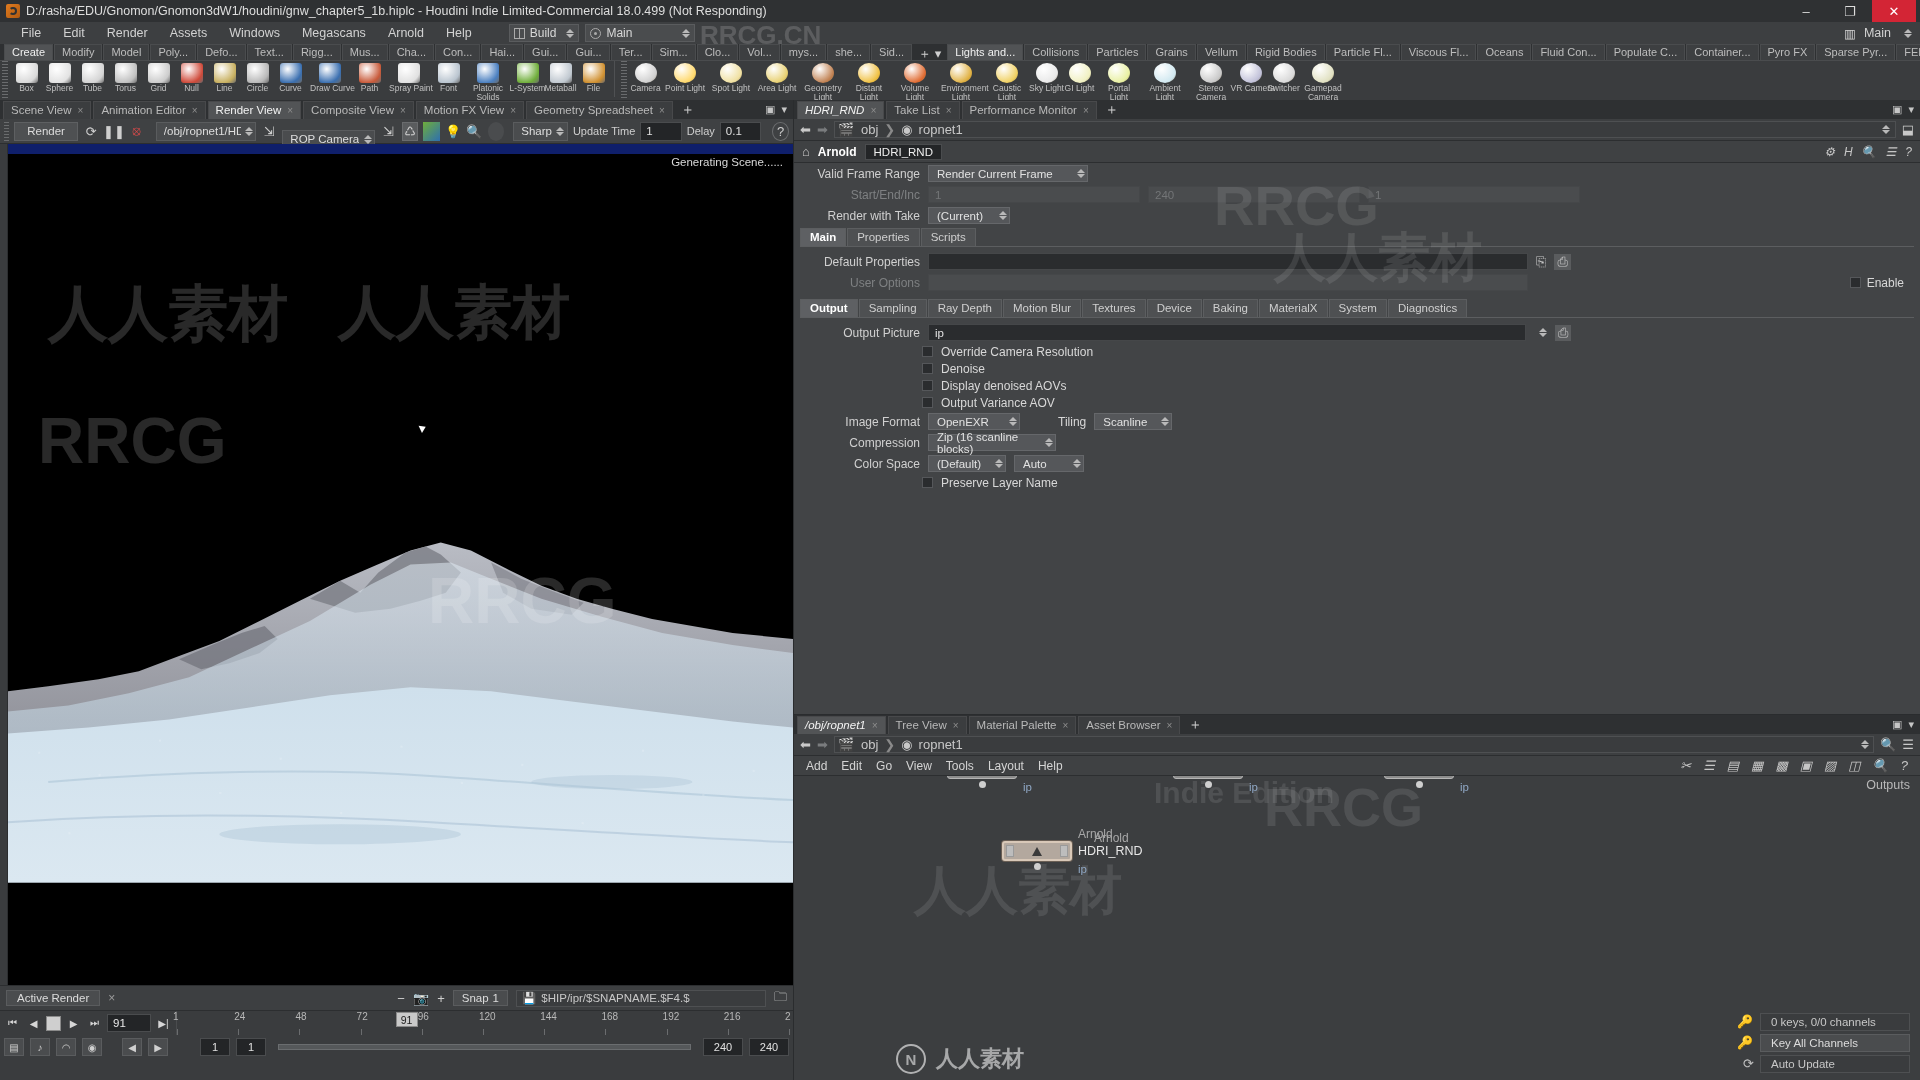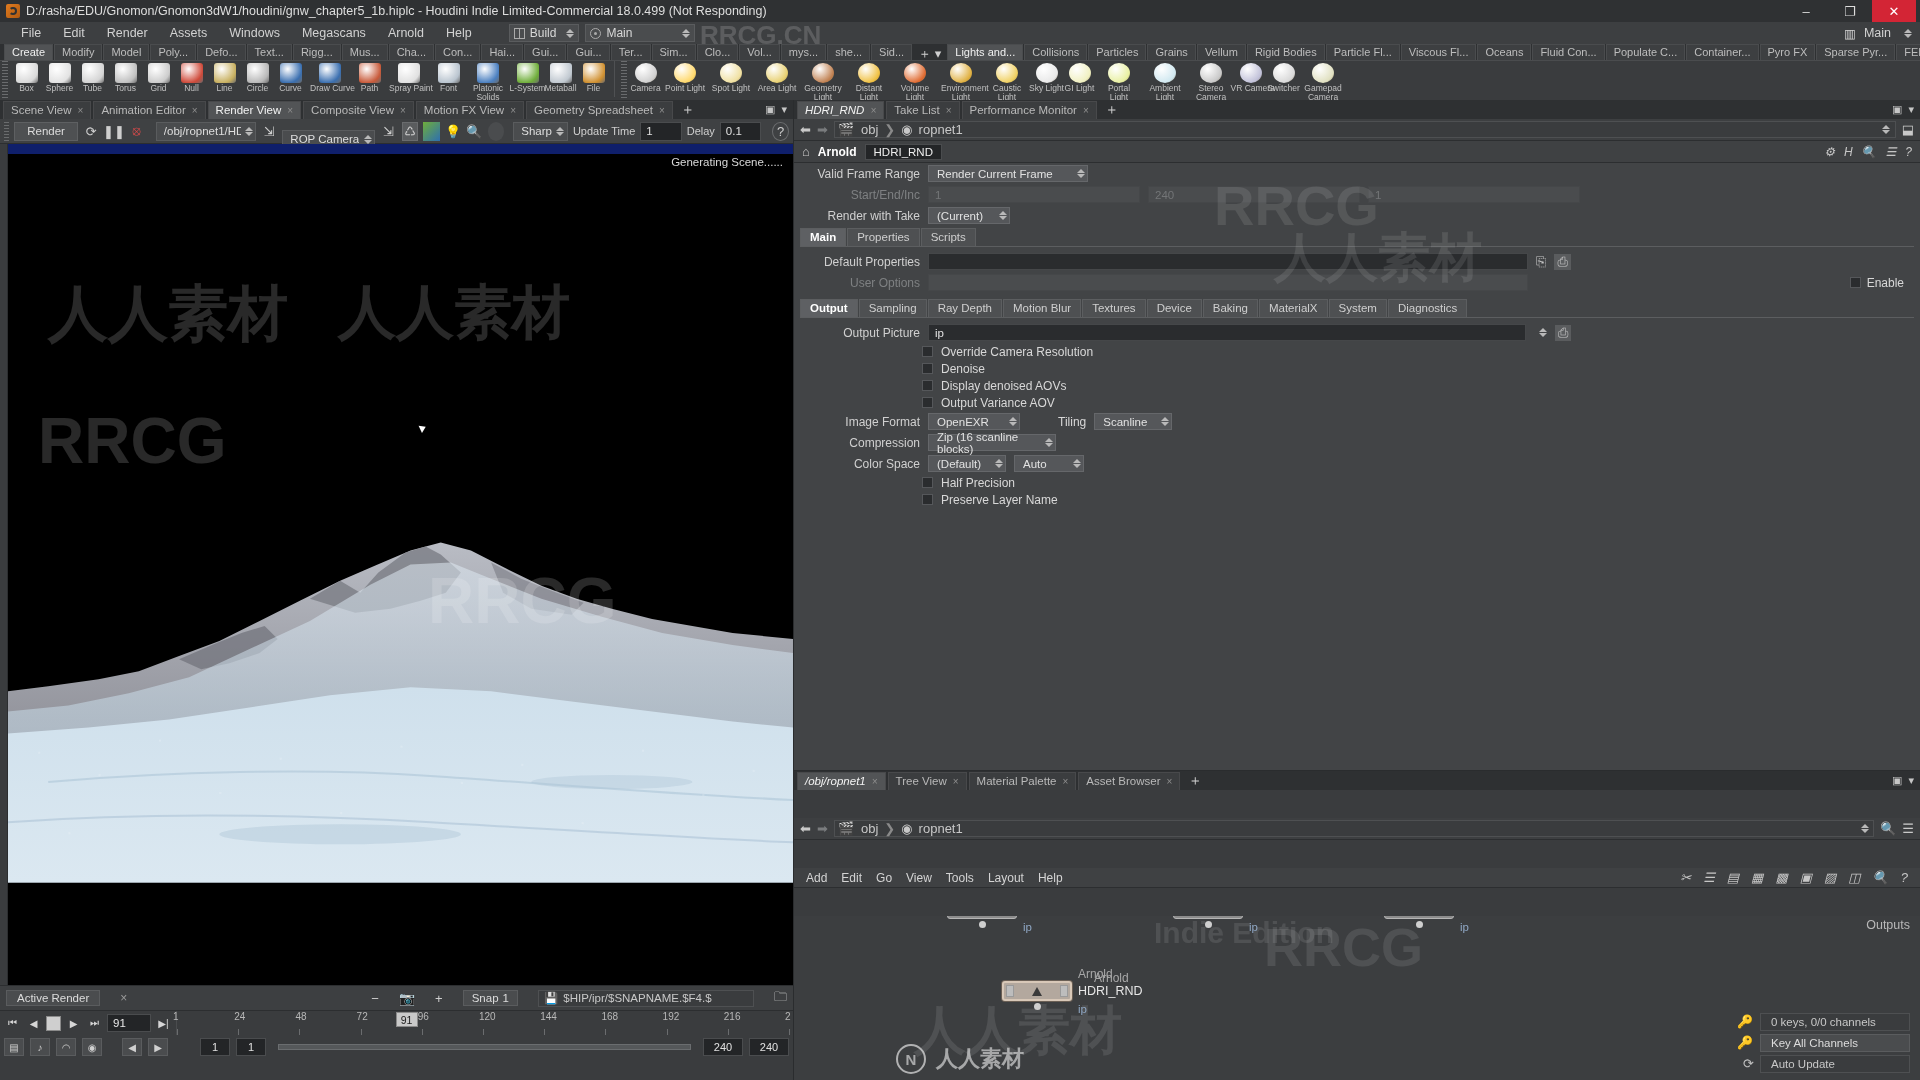--- a/index.html
+++ b/index.html
@@ -86,21 +86,21 @@
   .rulerv{width:8px;background:#3a3c3e;flex:none;border-right:1px solid #2c2e30;}
   .rimg { flex:1; position:relative; background:#000; }
   .rbar { position:absolute;left:0;right:0;top:0;height:10px;background:#0f1f6b; }
   .rstat { position:absolute; left:4px; top:12px; font-size:11px; color:#cfcfcf; font-family:"Liberation Mono",monospace; line-height:13px;}
   .rstat div{white-space:nowrap;}
   .rgen { position:absolute; right:10px; top:12px; font-size:11.5px; color:#d8d8d8;}
   .terrain { position:absolute; left:0; right:0; bottom:0; top:40%; }
   .cursor-arrow{position:absolute;width:0;height:0;border-left:6px solid #fff;border-bottom:4px solid transparent;border-top:4px solid transparent;transform:rotate(-25deg);}
 
   
-  .rfooter{height:22px;background:#3d3f41;display:flex;align-items:center;gap:20px;padding:12px 6px;flex:none;border-top:1px solid #2c2e30;}
+  .rfooter{height:22px;background:#3d3f41;display:flex;align-items:center;gap:8px;padding:12px 6px;flex:none;border-top:1px solid #2c2e30;}
   .rfoot-tab{background:#4a4c4e;border:1px solid #5a5c5e;font-size:11.5px;padding:1px 10px;color:#dcdcdc;}
   .snapbox{display:flex;align-items:center;gap:4px;background:#4a4c4e;border:1px solid #5a5c5e;padding:1px 8px;font-size:11.5px;color:#dcdcdc;}
   .pathfield{flex:1;height:17px;background:#3a3c3e;border:1px solid #4e5052;display:flex;align-items:center;
              gap:5px;padding:0 5px;font-size:11.5px;color:#c8c8c8;}
 
   
   .timeline { height:70px; background:#3a3c3e; flex:none; border-top:1px solid #2c2e30; position:relative;}
   .tl-row{display:flex;align-items:center;height:24px;gap:4px;padding:0 4px;}
   .tl-btn{width:17px;height:17px;display:flex;align-items:center;justify-content:center;color:#d6d6d6;font-size:10px;}
   .tl-stop{width:15px;height:15px;background:#cfcfcf;border:1px solid #8a8a8a;}
@@ -131,21 +131,21 @@
   .pfield{height:17px;background:#2a2c2e;border:1px solid #454749;color:#e2e2e2;font-size:11.5px;display:flex;align-items:center;padding:0 6px;}
   .pfield.dis{background:#4a4c4e;color:#737577;}
   .tabsrow{display:flex;gap:1px;padding:2px 6px 0 6px;}
   .ptab{font-size:11.5px;padding:2px 9px;background:#4e5052;border:1px solid #5c5e60;border-bottom:none;color:#cfcfcf;line-height:13px;}
   .ptab.active{background:#5e6063;color:#fff;font-weight:bold;}
   .cbrow{display:flex;align-items:center;height:17px;gap:8px;padding-left:128px;}
   .cbox{width:11px;height:11px;background:#2a2c2e;border:1px solid #55575a;flex:none;}
   .cblbl{font-size:12px;color:#d8d8d8;}
 
   
-  .netwrap{height:310px;flex:none;display:flex;flex-direction:column;border-top:1px solid #2a2c2e;gap:28px;}
+  .netwrap{height:366px;flex:none;display:flex;flex-direction:column;border-top:1px solid #2a2c2e;}
   .netmenu{height:20px;display:flex;align-items:center;gap:14px;padding:0 12px;background:#3f4143;border-bottom:1px solid #2c2e30;}
   .netmenu .mi{font-size:12px;color:#d4d4d4;}
   .netcanvas{flex:1;background:#3c3e40;position:relative;overflow:hidden;}
   .node{position:absolute;display:flex;flex-direction:column;}
   .nodebody{display:flex;align-items:center;height:20px;background:#8c8c8c;border:1px solid #b4b4b4;border-radius:3px;
             width:70px;justify-content:center;position:relative;}
   .nodebody.sel{border:2px solid #d8c8b8;background:#b3a89e;box-shadow:0 0 0 1px #6a5f55;}
   .nodebody .flag{position:absolute;left:2px;top:2px;bottom:2px;width:8px;background:#bdbdbd;border:1px solid #9a9a9a;}
   .nodebody .flag.r{left:auto;right:2px;}
   .nodebody .tri{width:0;height:0;border-left:5px solid transparent;border-right:5px solid transparent;border-bottom:9px solid #3a3a3a;}
@@ -802,24 +802,20 @@
             <span>Auto</span>
             <span class="spin">
                 <i class="up"></i>
                 <i class="dn"></i>
               </span>
           </div>
         </div>
         <div id="output-checkboxes2">
             <div class="cbrow">
               <span class="cbox"></span>
-              <span class="cblbl">Half Precision</span>
-            </div>
-            <div class="cbrow">
-              <span class="cbox"></span>
               <span class="cblbl">Preserve Layer Name</span>
             </div>
           </div>
 
         <div class="wm2" style="left:420px;top:10px;font-size:56px;">RRCG</div>
         <div class="wm2" style="left:480px;top:60px;font-size:52px;">人人素材</div>
       </div>
 
       <div class="netwrap">
         <div class="panetabs" id="net-tabs">

